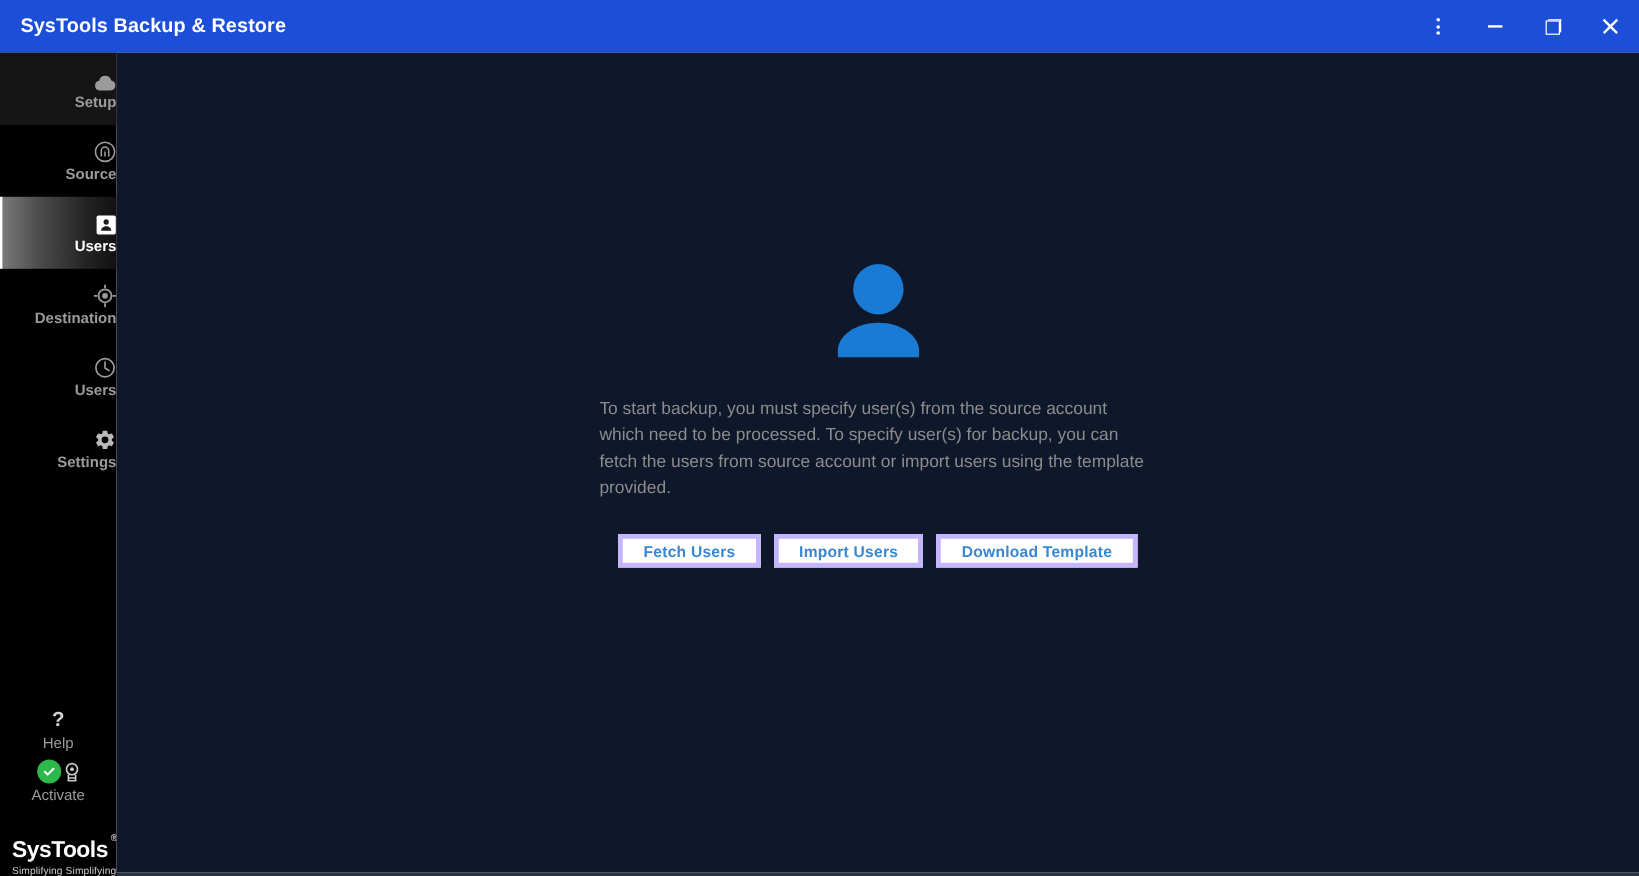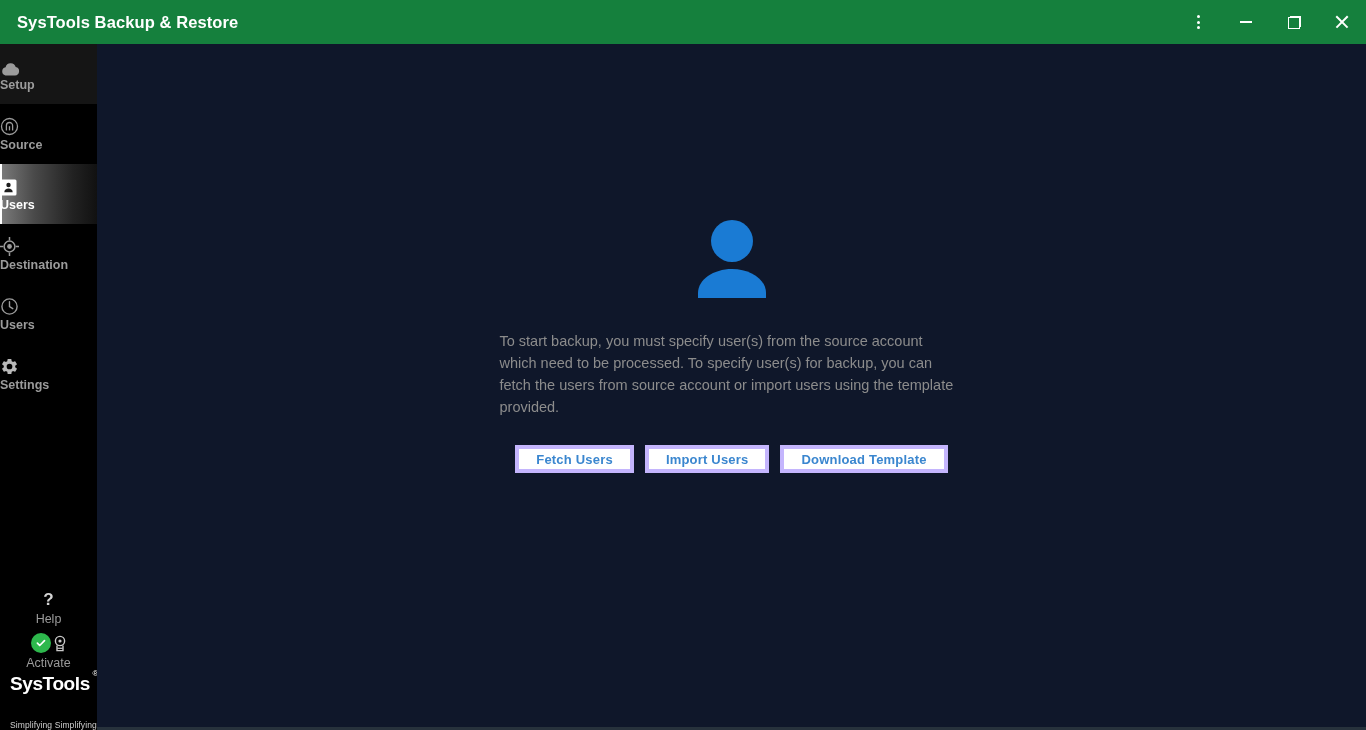--- a/index.html
+++ b/index.html
@@ -13,21 +13,21 @@
     position:relative;
     width:1366px; height:730px;
     background:#ffffff;
     border-bottom:3px solid #27323c;
   }
 
   
   .titlebar {
     position:absolute; left:0; top:0;
     width:1366px; height:44px;
-    background:#15803d;
+    background:#1d4ed8;
     display:flex; align-items:center;
   }
   .title-text {
     color:#ffffff;
     font-size:16.5px;
     font-weight:bold;
     letter-spacing:.1px;
     margin-left:17px;
   }
   .win-controls {
@@ -63,21 +63,21 @@
   
   .sidebar {
     position:absolute; left:0; top:44px;
     width:97px; height:686px;
     background:#000000;
   }
   .nav-item {
     position:relative;
     width:97px; height:60px;
     display:flex; flex-direction:column;
-    align-items:flex-start; justify-content:center;
+    align-items:flex-end; justify-content:center;
     gap:3px;
     cursor:pointer;
     color:#9b9b9b;
   }
   .nav-item.first { background:#151515; }
   .nav-item.active {
     background:linear-gradient(90deg,#7c7c7c 0%,#4a4a4a 35%,#222 75%,#111 100%);
     color:#ffffff;
   }
   .nav-item.active::before {
@@ -106,21 +106,21 @@
     width:20px; height:20px; border-radius:50%;
     background:#2db84c;
     display:flex; align-items:center; justify-content:center;
   }
   .activate-badge svg { display:block; }
   .activate-medal { position:absolute; left:33px; top:2px; }
 
   .brand {
     width:97px; height:56px;
     display:flex; flex-direction:column;
-    align-items:flex-start; justify-content:space-between;
+    align-items:flex-start; justify-content:flex-end;
     padding-left:10px;
   }
   .brand-name {
     position:relative;
     color:#ffffff;
     font-size:19px; font-weight:bold;
     letter-spacing:-.4px; line-height:1;
   }
   .brand-reg {
     position:absolute; right:-8px; top:-4px;

